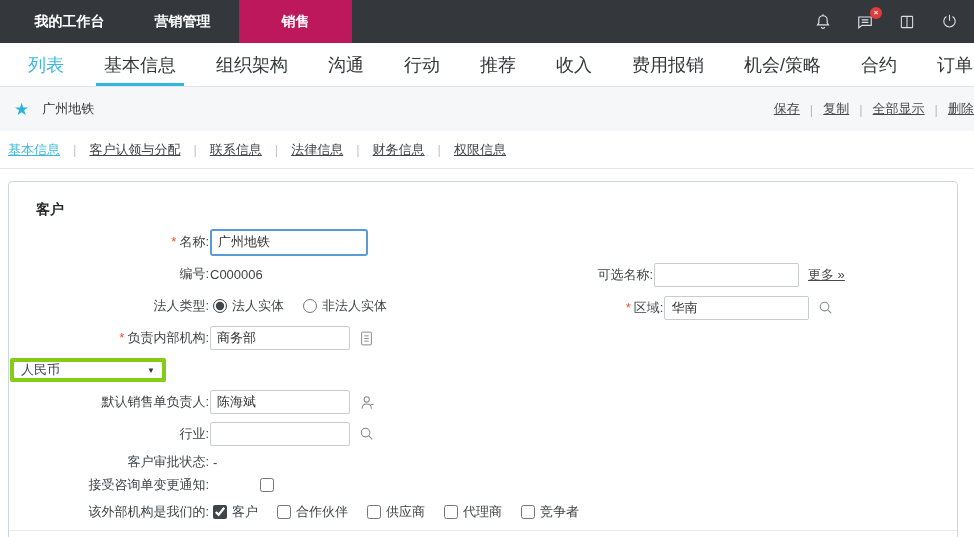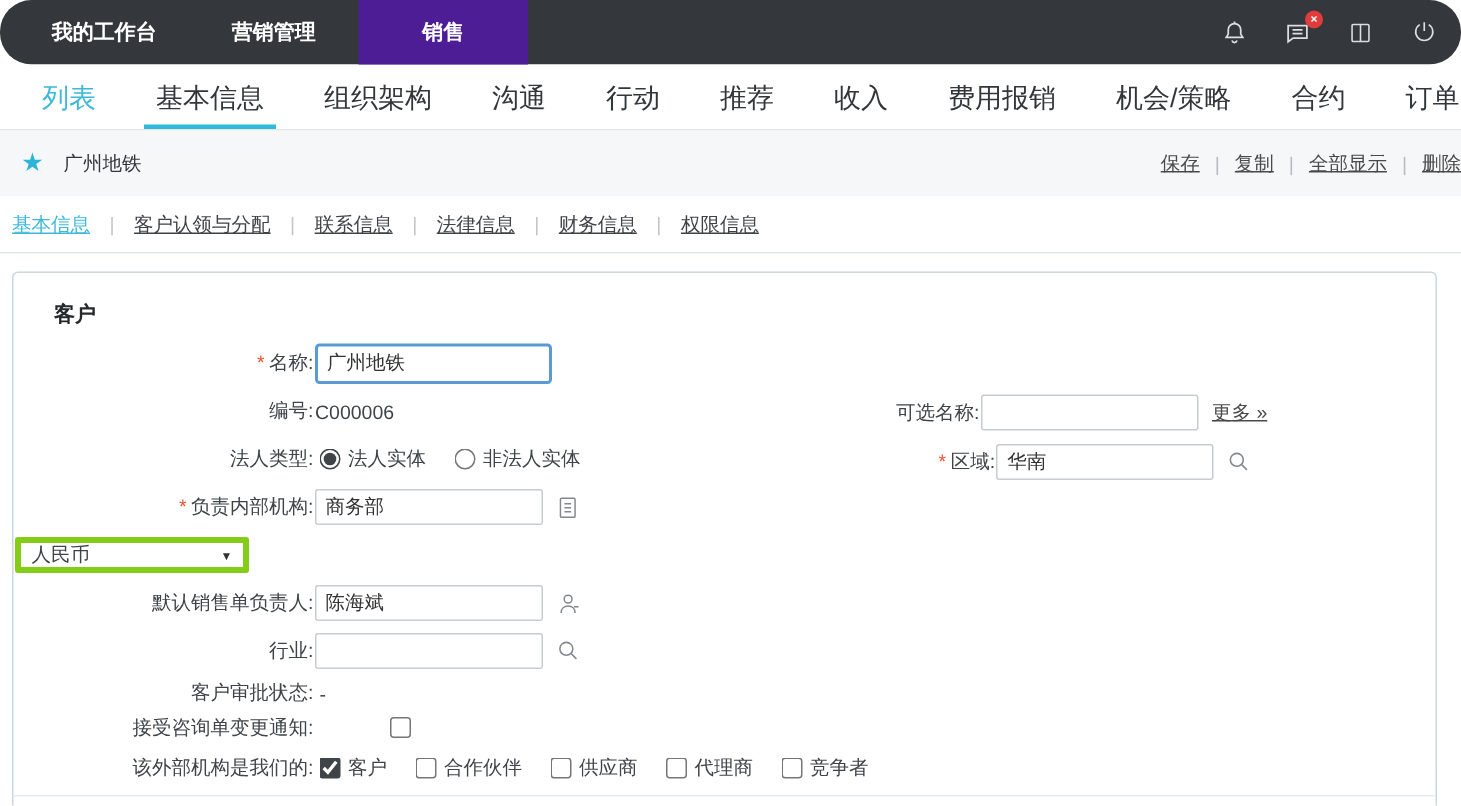--- a/index.html
+++ b/index.html
@@ -1,24 +1,24 @@
 <!DOCTYPE html>
 <html><head>
 <meta charset="utf-8">
 <style>
   * { margin:0; padding:0; box-sizing:border-box; }
   html,body { width:974px; height:537px; overflow:hidden; background:#fff;
     font-family:"Liberation Sans","DejaVu Sans",sans-serif; }
 
   
-  .topbar { height:43px; background:#34383d; display:flex; align-items:stretch;border-radius:21px; }
+  .topbar { height:43px; background:#34383d; display:flex; align-items:stretch; }
   .topbar .tab { width:113px; display:flex; align-items:center; justify-content:center;
     color:#fff; font-size:14px; font-weight:bold; cursor:pointer; }
   .topbar .tab:first-child { margin-left:13px; }
-  .topbar .tab.active { background:#4c1d95; }
+  .topbar .tab.active { background:#be185d; }
   .topbar .spacer { flex:1; }
   .topbar .icons { display:flex; align-items:center; gap:20px; padding-right:14px; }
   .tb-icon { position:relative; width:22px; height:22px; display:flex; align-items:center;
     justify-content:center; cursor:pointer; }
   .tb-icon svg { stroke:#dcdfe1; fill:none; stroke-width:1.4; }
   .badge { position:absolute; top:-4px; right:-6px; width:12px; height:12px; background:#e03c3c;
     border-radius:50%; color:#fff; font-size:8px; line-height:12px; text-align:center; font-weight:bold; }
 
   
   .modnav { height:44px; border-bottom:1px solid #e2e5e8; display:flex; align-items:stretch; background:#fff; }
@@ -50,21 +50,21 @@
 
   
   .panel { margin:12px 16px 0 8px; height:360px; background:#fff;
     border:1px solid #cbd6de; border-radius:4px; }
   .sec-title { padding:19px 0 0 27px; font-size:14px; font-weight:bold; color:#26292c; }
   .form { position:relative; margin-top:7px; font-size:13px; color:#3f4448; }
   .frow { display:flex; align-items:center; height:32px; }
   .frow.h24 { height:24px; } .frow.h21 { height:21px;gap:48px; } .frow.h26 { height:26px;align-items:flex-end; }
   .lbl { width:200px; text-align:right; white-space:nowrap; color:#3f4448; flex:none; }
   .req { color:#f0512a; margin-right:3px; }
-  .txt { width:152px; height:24px; border:1px solid #c9cccf; border-radius:2px; padding:2px 6px;
+  .txt { width:140px; height:24px; border:1px solid #c9cccf; border-radius:2px; padding:2px 6px;
     font-size:13px; color:#333; margin-left:1px; font-family:inherit; }
   .txt.focused { border:2px solid #5b9bd5; height:27px; width:158px; border-radius:3px; }
   .val { margin-left:1px; }
   .icon-after { margin-left:9px; display:flex; align-items:center; cursor:pointer; }
   .icon-after svg { stroke:#82888e; fill:none; stroke-width:1.3; }
   .selectbox { width:156px; height:24px; border:4px solid #84cc16; border-radius:2px; margin-left:1px;
     display:flex; align-items:center; justify-content:space-between; padding:0 7px; cursor:pointer;
     background:#fff; }
   .selectbox .caret { font-size:8px; color:#333; }
   .rcol { position:absolute; left:552px; top:32px; }

